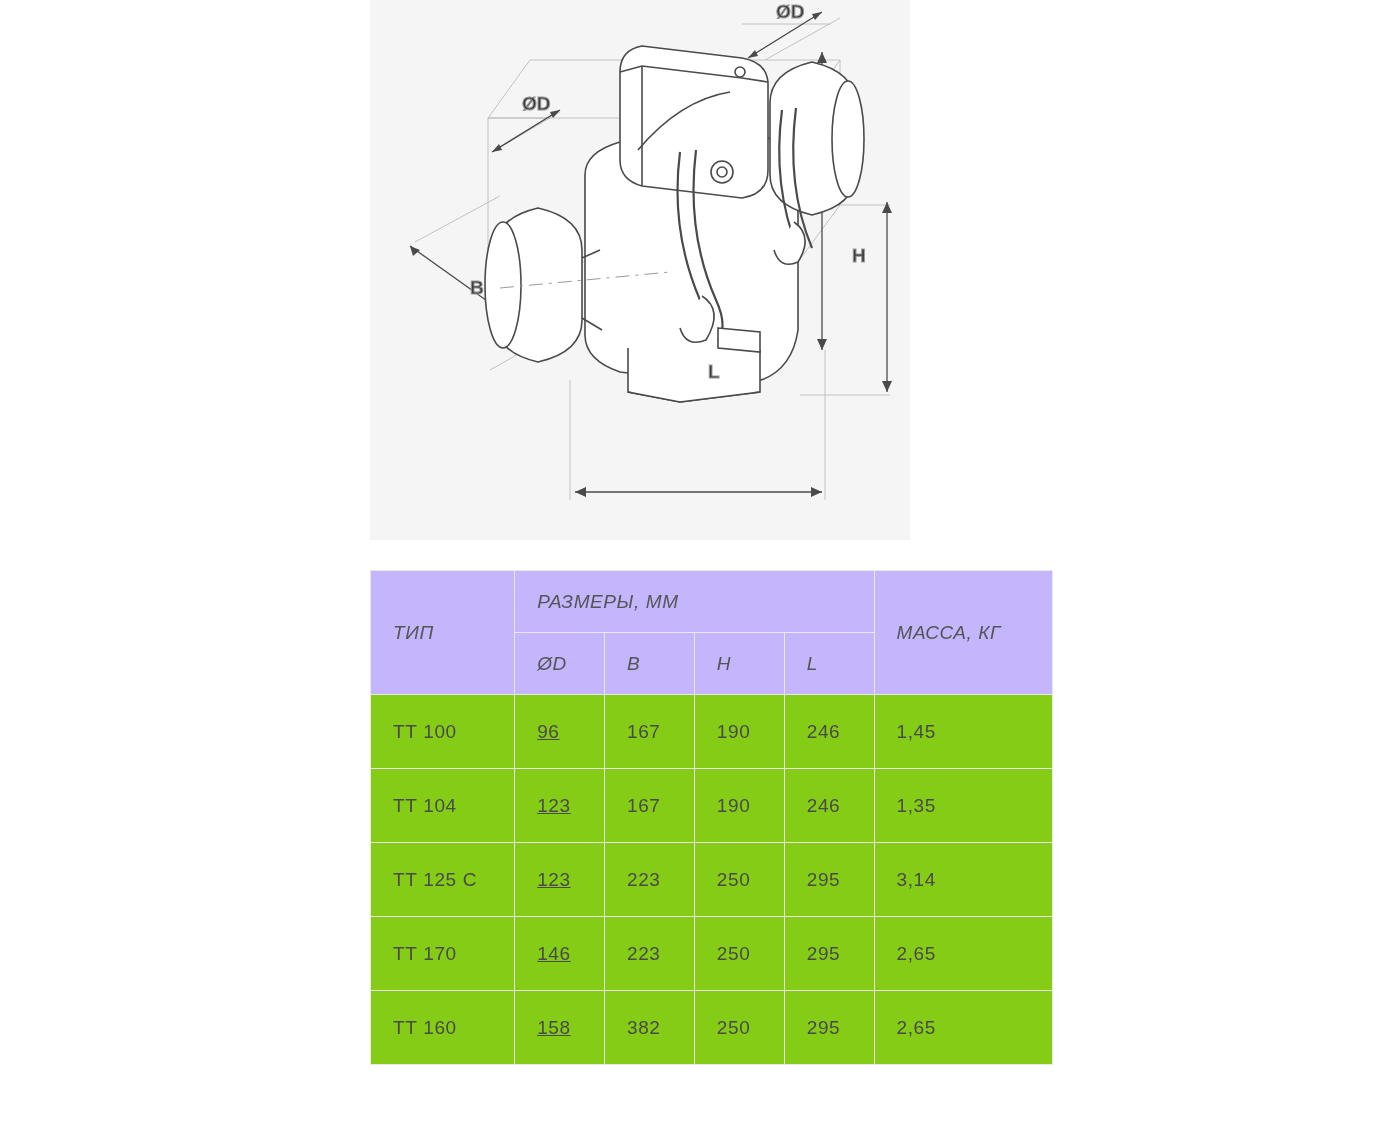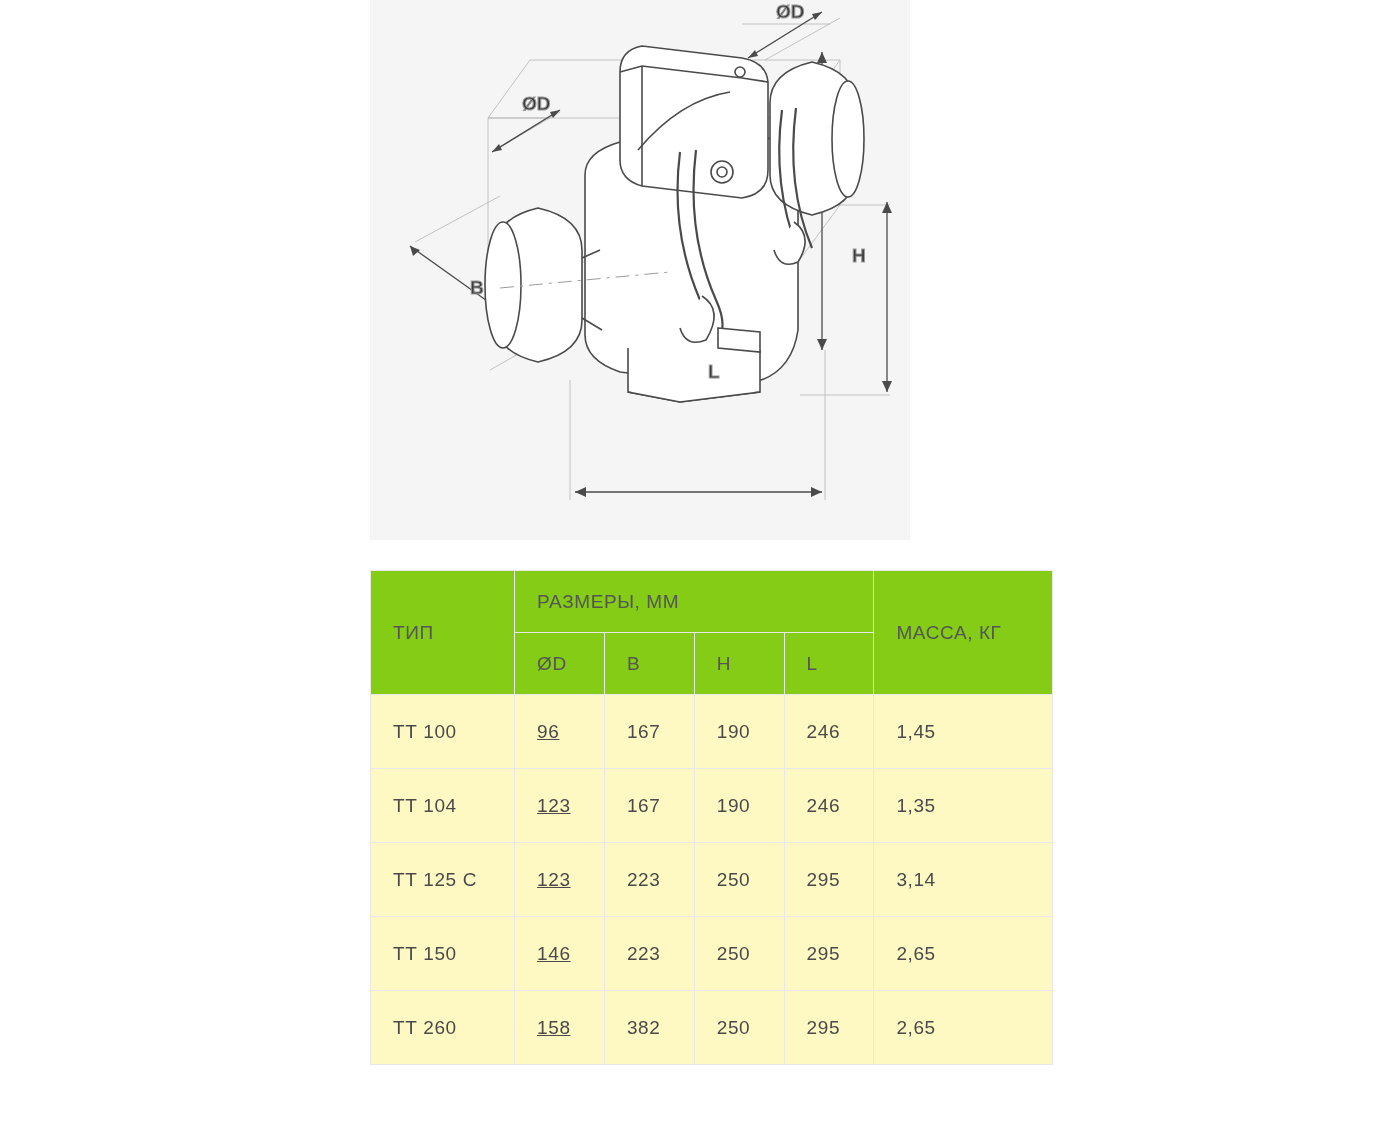--- a/index.html
+++ b/index.html
@@ -43,42 +43,43 @@
   }
   .spec-table td, .spec-table th {
     border: 1px solid #e8e8e8;
     font-weight: normal;
     text-align: left;
     padding: 0 0 0 22px;
     vertical-align: middle;
     background: #fbfbfb;
   }
   .spec-table thead th {
-    background: #84cc16;
+    background: #c4b5fd;
     color: #555;
+    font-style: italic;
   }
   .th-type {
     width: 148px;
     height: 122px;
   }
   .th-dims {
     height: 61px;
     text-align: left;
   }
   .th-mass {
     width: 182px;
     height: 122px;
   }
   .sub-th {
     height: 61px;
     width: 78px;
   }
   .spec-table tbody td {
     height: 73px;
-    background: #fef9c3;
+    background: #84cc16;
   }
   .col-d { width: 78px; text-decoration: underline; }
   .col-b { width: 78px; margin-left: 33px; }
   .col-h { width: 78px; }
   .col-l { width: 78px; }
 
   .lbl { fill: #3c3c3c; font-family: "Liberation Sans", sans-serif; font-weight: bold; }
 </style>
 </head>
 <body>
@@ -222,29 +223,29 @@
     </tr>
     <tr>
       <td>ТТ 125 С</td>
       <td class="col-d">123</td>
       <td class="col-b">223</td>
       <td class="col-h">250</td>
       <td class="col-l">295</td>
       <td>3,14</td>
     </tr>
     <tr>
-      <td>ТТ 150</td>
+      <td>ТТ 170</td>
       <td class="col-d">146</td>
       <td class="col-b">223</td>
       <td class="col-h">250</td>
       <td class="col-l">295</td>
       <td>2,65</td>
     </tr>
     <tr>
-      <td>ТТ 260</td>
+      <td>ТТ 160</td>
       <td class="col-d">158</td>
       <td class="col-b">382</td>
       <td class="col-h">250</td>
       <td class="col-l">295</td>
       <td>2,65</td>
     </tr>
   </tbody>
 </table>
 
 </body></html>

